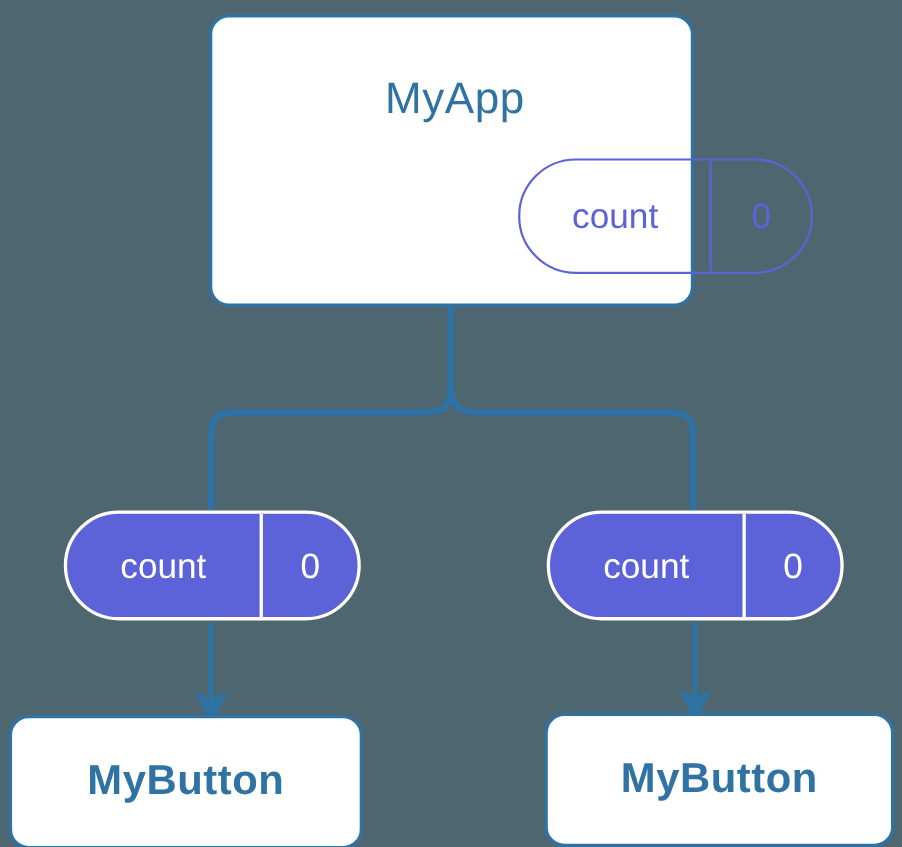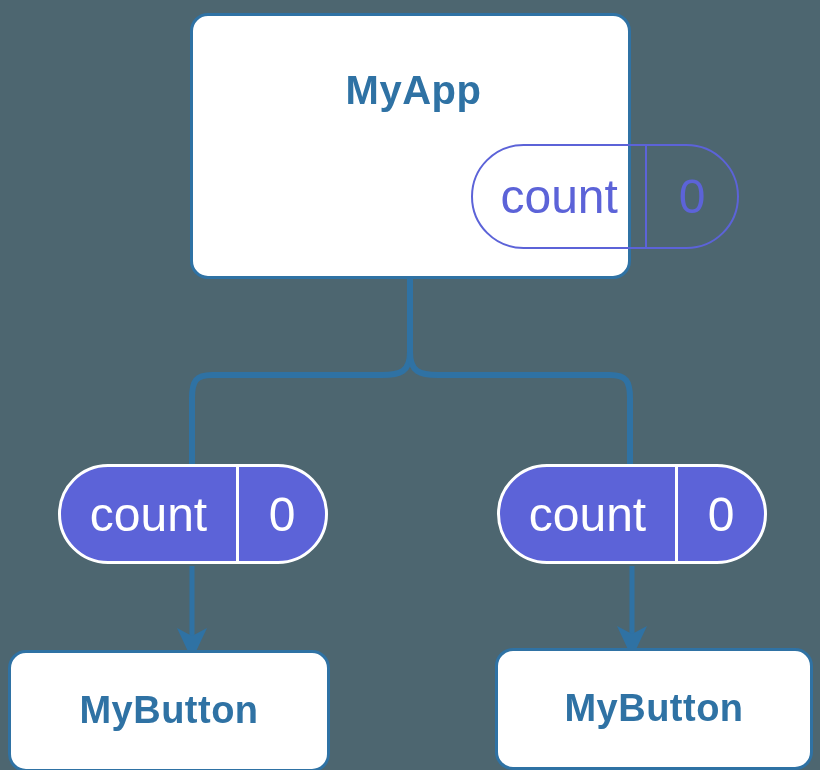--- a/index.html
+++ b/index.html
@@ -44,21 +44,21 @@
     height: 266px;
   }
   #myapp-title {
     position: absolute;
     left: 0;
     top: 52px;
     width: 441px;
     text-align: center;
     color: #2f72a4;
     font-size: 40px;
-    font-weight: 700;
+    font-weight: 400;
     letter-spacing: 0.5px;
   }
   #mybutton-left-box {
     left: 8px;
     top: 650px;
     width: 322px;
     height: 122px;
   }
   #mybutton-right-box {
     left: 495px;
@@ -85,21 +85,21 @@
     align-items: stretch;
     box-sizing: border-box;
     border-radius: 999px;
     overflow: hidden;
   }
   .pill .pill-key,
   .pill .pill-val {
     display: flex;
     align-items: center;
     justify-content: center;
-    font-size: 48px;
+    font-size: 32px;
     font-weight: 400;
     box-sizing: border-box;
   }
 
   
   .pill.outlined {
     border: 2px solid #5c63d8;
     background: transparent;
   }
   .pill.outlined .pill-key {

